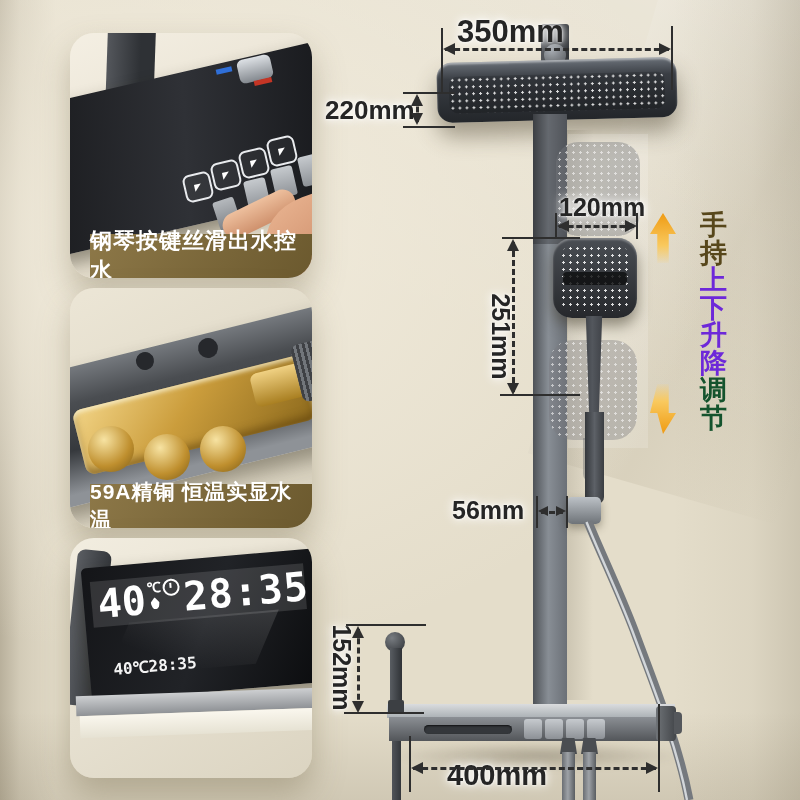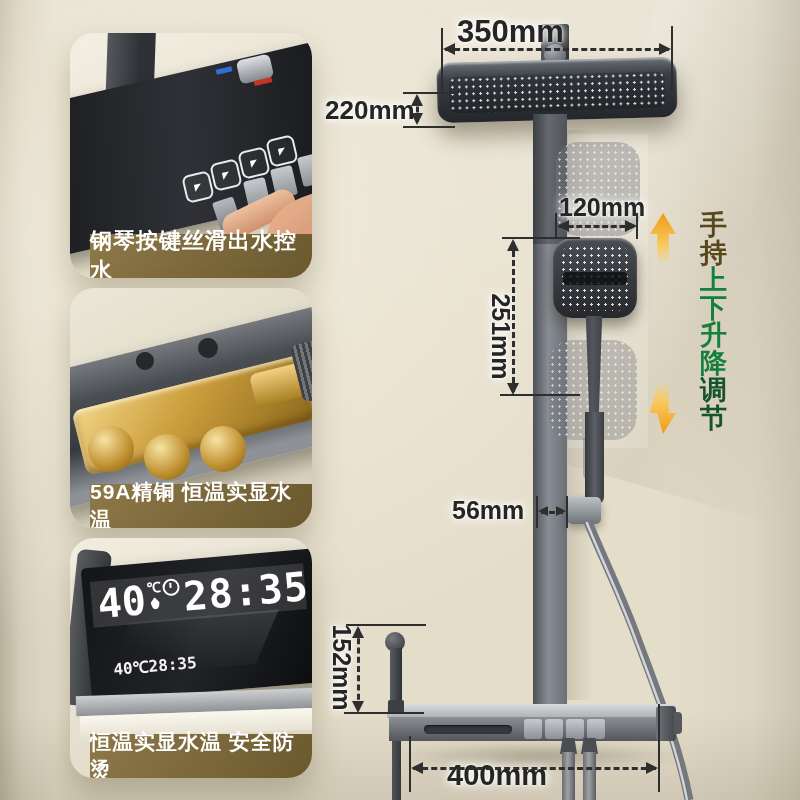--- a/index.html
+++ b/index.html
@@ -107,23 +107,20 @@
       </span>
       <span class="seg" style="font-size:40px;line-height:42px;letter-spacing:1px;">28:35</span>
     </div>
     <div class="abs" style="left:30px;top:58px;width:150px;height:52px;background:linear-gradient(200deg,rgba(255,255,255,.14),rgba(255,255,255,0) 70%);transform:skewX(-28deg);"></div>
     <div class="abs" style="left:24px;top:92px;">
       <span class="seg" style="font-size:16px;opacity:.95;">40℃28:35</span>
     </div>
   </div>
   <div class="abs" style="left:6px;top:154px;width:240px;height:20px;background:linear-gradient(180deg,#cdcfd1,#8f9296);transform:rotate(-2deg);"></div>
   <div class="abs" style="left:10px;top:174px;width:240px;height:22px;background:linear-gradient(180deg,#faf7ee,#e6e2d3);transform:rotate(-2deg);"></div>
-  <div class="caption" style="font-size:21px;">
-      <span>恒温实显水温 安全防烫</span>
-    </div>
 </div>
 
 <div class="abs" style="left:541px;top:24px;width:28px;height:46px;background:linear-gradient(90deg,#55585d,#33363a);border-radius:3px;"></div>
 <div class="abs" style="left:544px;top:44px;width:22px;height:22px;border-radius:50%;background:radial-gradient(circle at 35% 30%,#a6abb1,#55595e);"></div>
 
 <div class="abs" style="left:437px;top:60px;width:240px;height:60px;border-radius:15px;transform:rotate(-1.5deg);
      background:linear-gradient(180deg,#6a7078 0%,#3a3e44 28%,#23262a 100%);box-shadow:0 14px 22px rgba(70,62,42,.45), inset 0 2px 2px rgba(255,255,255,.45);">
   <div class="dots abs" style="left:12px;right:12px;top:14px;bottom:9px;border-radius:9px;background-color:rgba(0,0,0,.15);"></div>
 </div>
 
@@ -220,15 +217,15 @@
 <div class="ah ah-l" style="left:411px;top:762px;"></div>
 <div class="ah ah-r" style="left:646px;top:762px;"></div>
 
 <div class="abs" style="left:650px;top:213px;width:26px;height:50px;clip-path:polygon(50% 0,100% 42%,72% 42%,72% 100%,28% 100%,28% 42%,0 42%);
      background:linear-gradient(180deg,#ef9b13,#f9c95e 65%,rgba(250,214,130,.12));"></div>
 <div class="abs" style="left:650px;top:384px;width:26px;height:50px;clip-path:polygon(50% 100%,100% 58%,72% 58%,72% 0,28% 0,0 58%,28% 58%);
      background:linear-gradient(0deg,#ef9b13,#f9c95e 65%,rgba(250,214,130,.12));"></div>
 
 <div class="abs" style="left:700px;top:212px;">
   <span class="vtext" style="color:#57471b;">手持</span>
-  <span class="vtext" style="color:#15803d;">上下升降</span>
+  <span class="vtext" style="color:#6d28d9;">上下升降</span>
   <span class="vtext" style="color:#14532d;">调节</span>
 </div>
 
 </body></html>

